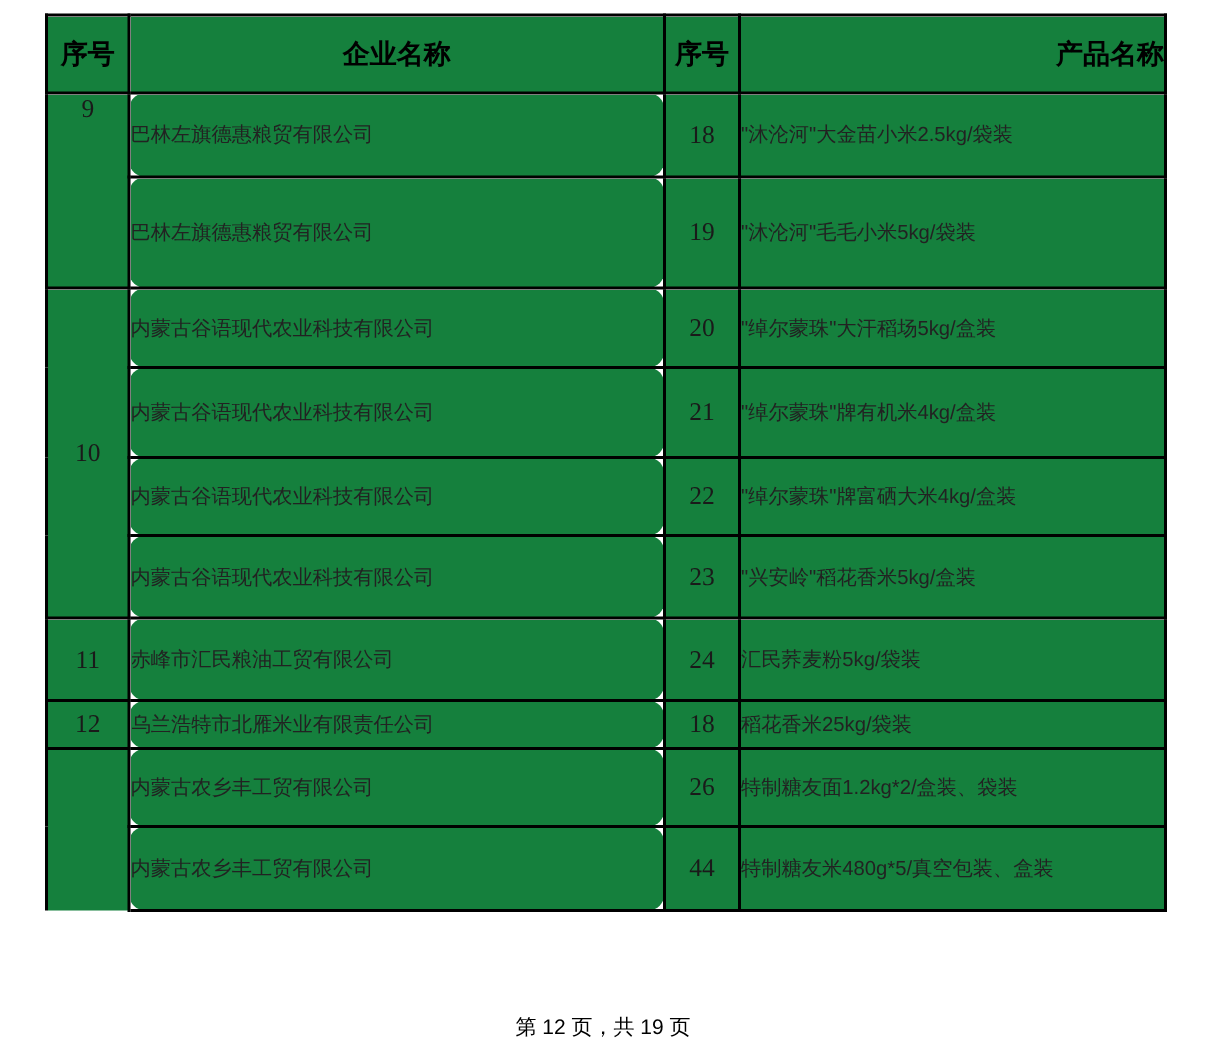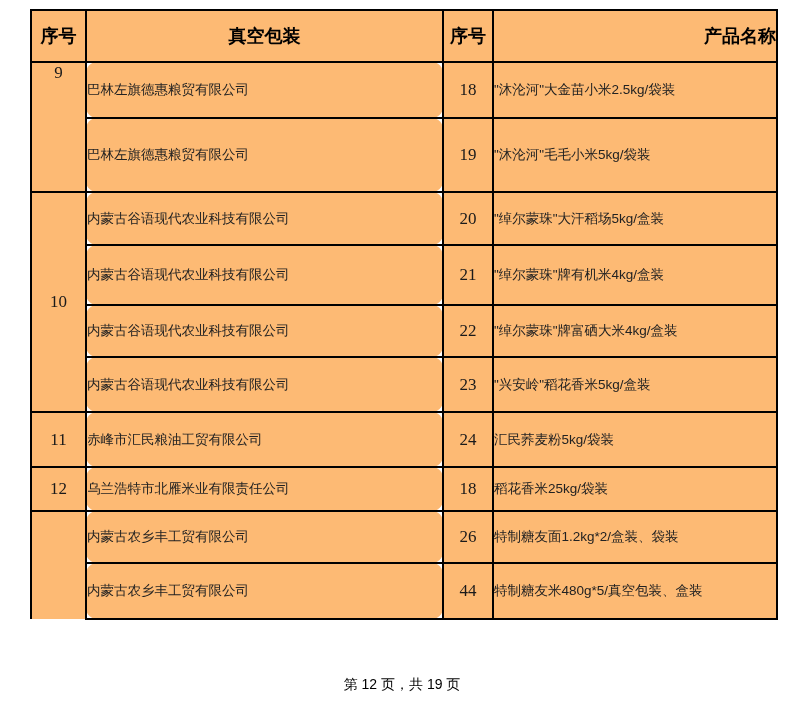--- a/index.html
+++ b/index.html
@@ -21,21 +21,21 @@
     left: 30px;
     top: 9px;
     width: 746px;
     border-collapse: collapse;
     table-layout: fixed;
   }
   table.roster td, table.roster th {
     border: 2px solid #000000;
     padding: 0;
     overflow: hidden;
-    background: #fdba74;
+    background: #15803d;
     margin-top: 28px;
   }
   .col-serial-left  { width: 55px;  }
   .col-company      { width: 357px; }
   .col-serial-right { width: 50px;  }
   .col-product      { width: 284px; }
 
   tr.header-row th {
     font-family: "Liberation Serif", serif;
     font-weight: bold;
@@ -109,21 +109,21 @@
     <colgroup>
       <col class="col-serial-left">
       <col class="col-company">
       <col class="col-serial-right">
       <col class="col-product">
     </colgroup>
 
     <tbody>
         <tr class="header-row" style="height:52px;">
       <th>序号</th>
-      <th>真空包装</th>
+      <th>企业名称</th>
       <th>序号</th>
       <th class="align-left">产品名称</th>
     </tr>
 
     <tr style="height:56px;">
       <td class="serial-cell v-top" rowspan="2">9</td>
       <td class="company-cell">巴林左旗德惠粮贸有限公司</td>
       <td class="num-cell">18</td>
       <td class="product-cell">"沐沦河"大金苗小米2.5kg/袋装</td>
     </tr>
@@ -155,21 +155,21 @@
       <td class="product-cell">"兴安岭"稻花香米5kg/盒装</td>
     </tr>
 
     <tr style="height:55px;">
       <td class="serial-cell">11</td>
       <td class="company-cell">赤峰市汇民粮油工贸有限公司</td>
       <td class="num-cell">24</td>
       <td class="product-cell">汇民荞麦粉5kg/袋装</td>
     </tr>
 
-    <tr style="height:44px;">
+    <tr style="height:32px;">
       <td class="serial-cell">12</td>
       <td class="company-cell">乌兰浩特市北雁米业有限责任公司</td>
       <td class="num-cell">18</td>
       <td class="product-cell">稻花香米25kg/袋装</td>
     </tr>
 
     <tr style="height:52px;">
       <td class="serial-cell no-bottom" rowspan="2"></td>
       <td class="company-cell">内蒙古农乡丰工贸有限公司</td>
       <td class="num-cell">26</td>

